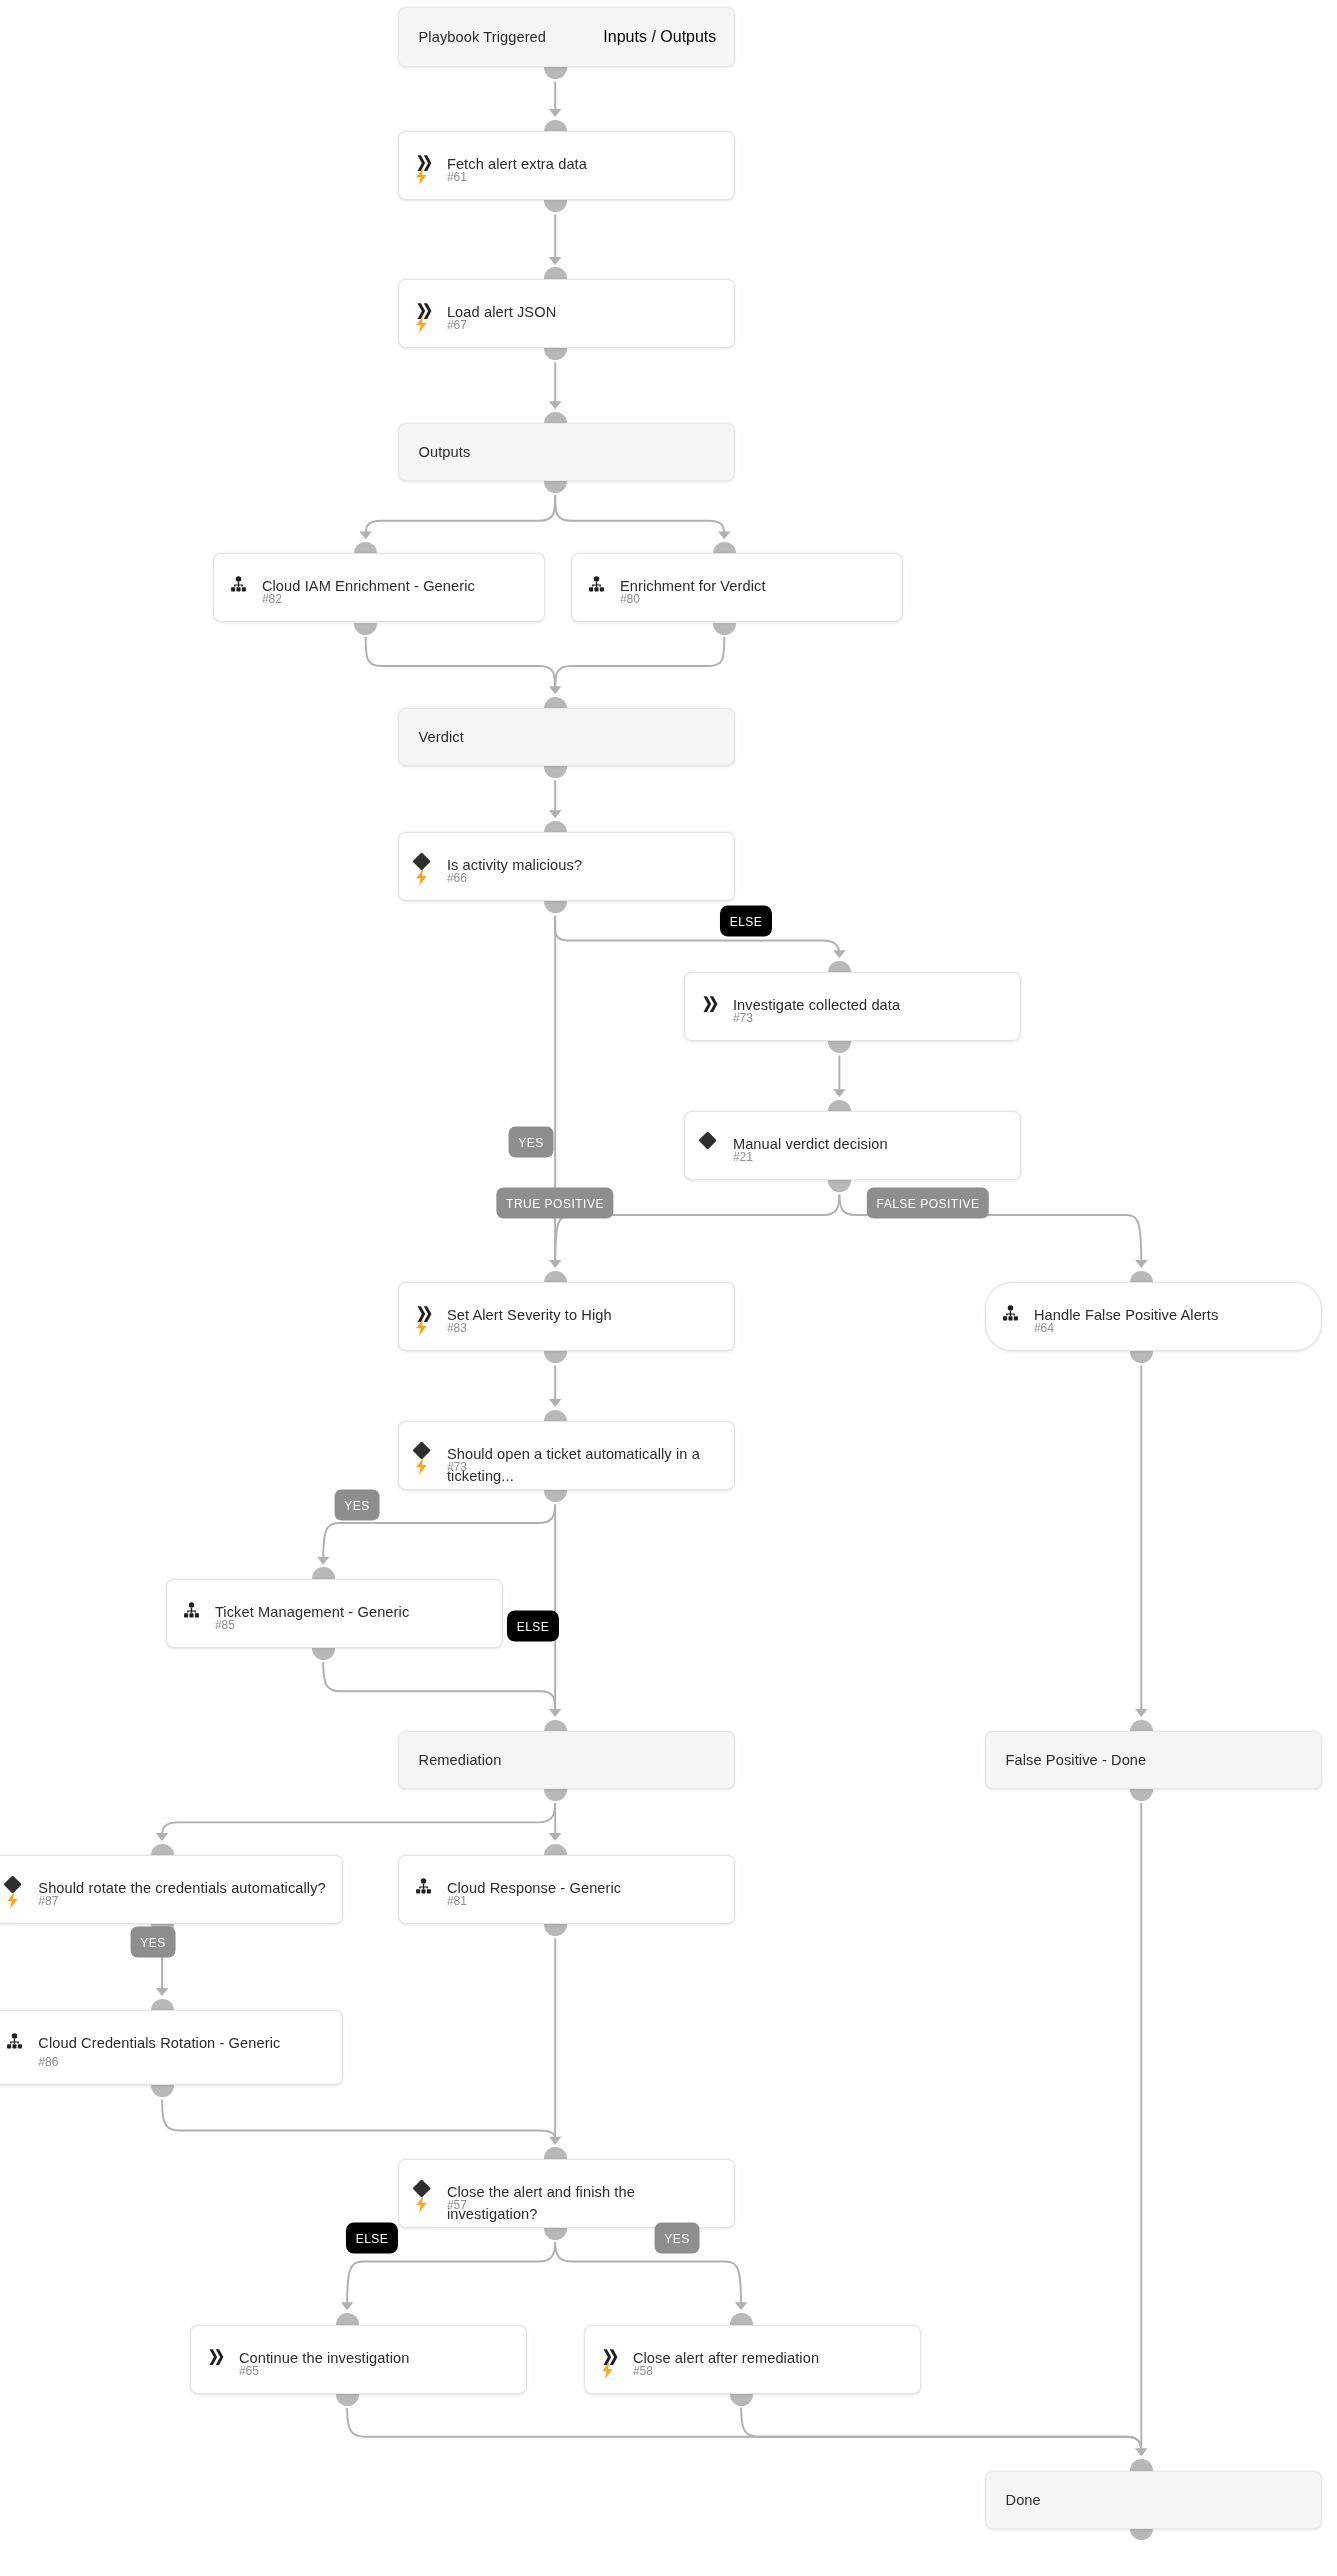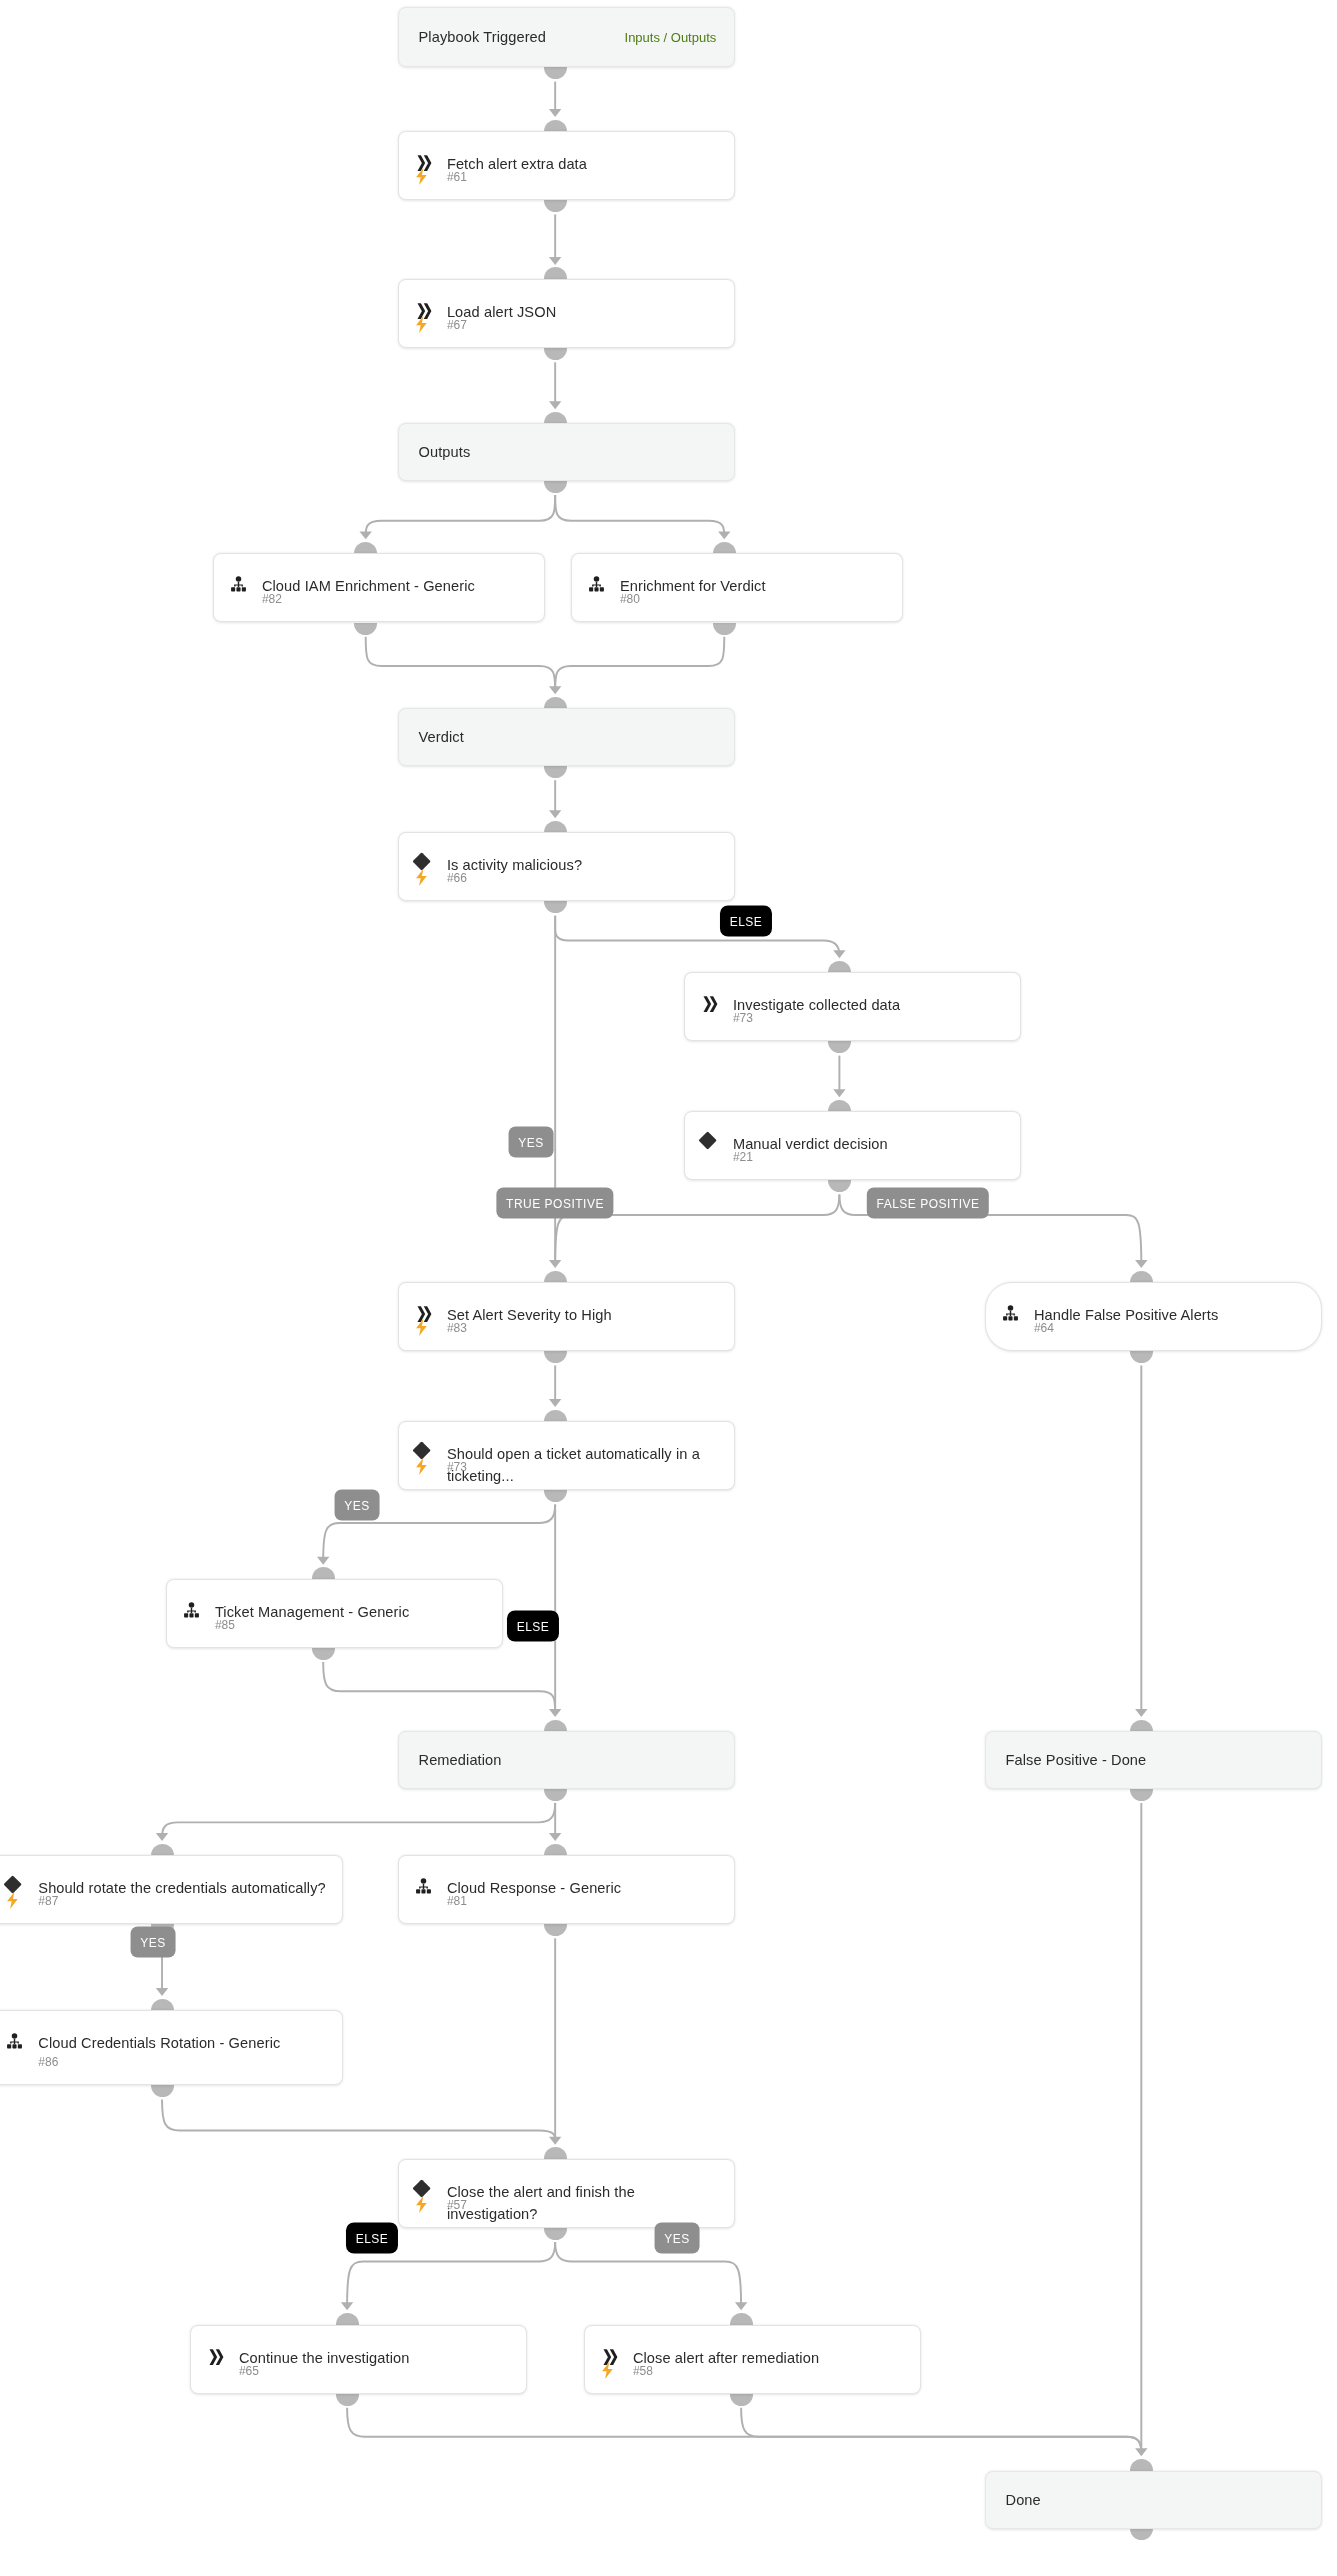--- a/index.html
+++ b/index.html
@@ -73,22 +73,22 @@
   .node.section .label {
     font-size: 14.6px;
     color: #2b2b2b;
     margin-left: 19.5px;
   }
   .node .io {
     position: absolute;
     right: 17.7px;
     top: 50%;
     transform: translateY(-50%);
-    font-size: 13px;
-    color: #4d7c0f;
+    font-size: 16px;
+    color: #000000;
   }
   .node .foot {
     position: absolute;
     left: 0; right: 0;
     bottom: 12.4px;
     display: flex;
     align-items: center;
     height: 19.5px;
   }
   .node .bolt {

